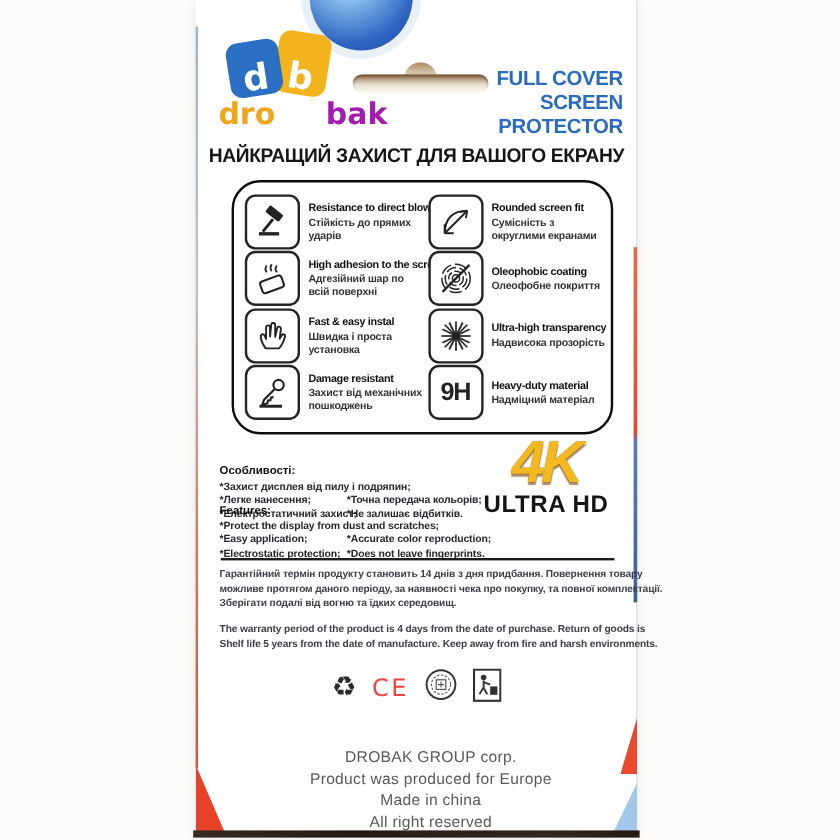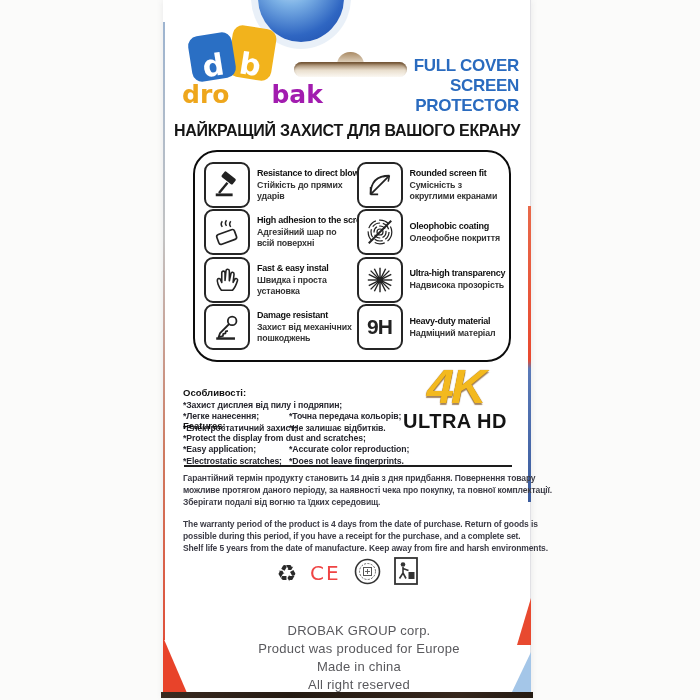--- a/index.html
+++ b/index.html
@@ -270,36 +270,35 @@
     <div class="k4">4K</div>
     <div class="ultrahd">ULTRA HD</div>
   </div>
 
   <div class="list list-en">
     <div class="heading">Features:</div>
     <div class="lline">*Protect the display from dust and scratches;</div>
     <div class="lcols">
       <div class="lline">*Easy application;</div>
       <div class="lline">*Accurate color reproduction;</div>
-      <div class="lline">*Electrostatic scratches;</div>
+      <div class="lline">*Electrostatic protection;</div>
       <div class="lline">*Does not leave fingerprints.</div>
     </div>
   </div>
 
   <div class="divider"></div>
 
   <div class="warranty w-uk">
     <div class="wline">Гарантійний термін продукту становить 14 днів з дня придбання. Повернення товару</div>
     <div class="wline">можливе протягом даного періоду, за наявності чека про покупку, та повної комплектації.</div>
     <div class="wline">Зберігати подалі від вогню та їдких середовищ.</div>
   </div>
 
   <div class="warranty w-en">
     <div class="wline">The warranty period of the product is 4 days from the date of purchase. Return of goods is</div>
-    <div class="wline">possible during this period, if you have a receipt for the purchase, and a complete set.</div>
     <div class="wline">Shelf life 5 years from the date of manufacture. Keep away from fire and harsh environments.</div>
   </div>
 
   <div class="certs">
     <span class="recycle">♻</span>
     <span class="ce">CE</span>
     <span>
       <svg width="27" height="27" viewBox="0 0 27 27">
         <circle cx="13.5" cy="13.5" r="12" fill="none" stroke="#333" stroke-width="1.6"></circle>
         <circle cx="13.5" cy="13.5" r="8" fill="none" stroke="#555" stroke-width="0.9" stroke-dasharray="2 1.4"></circle>

